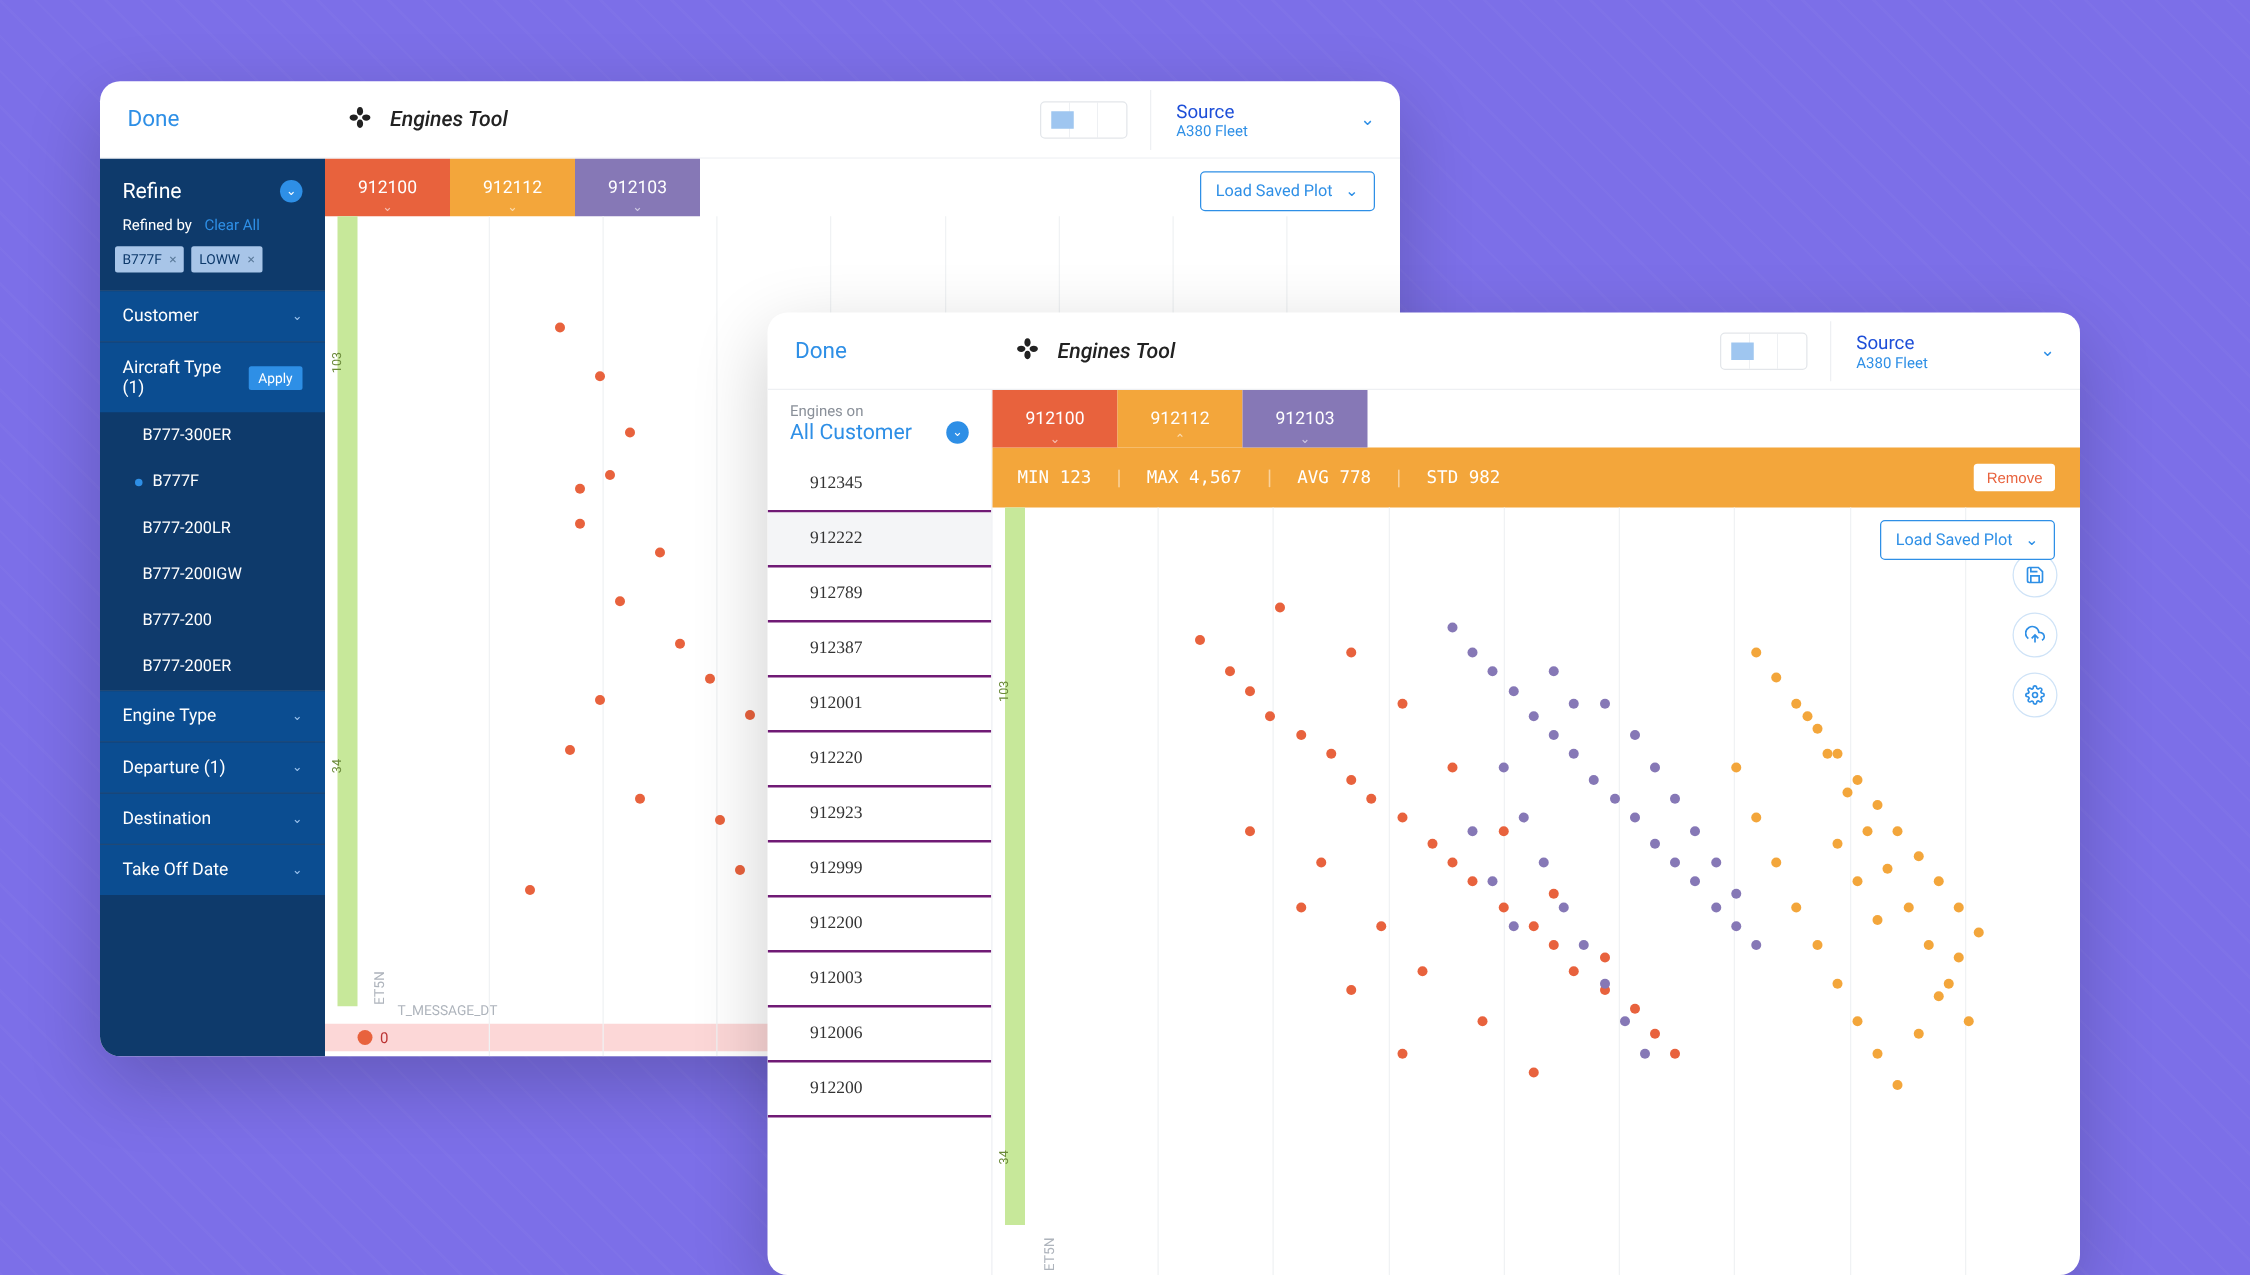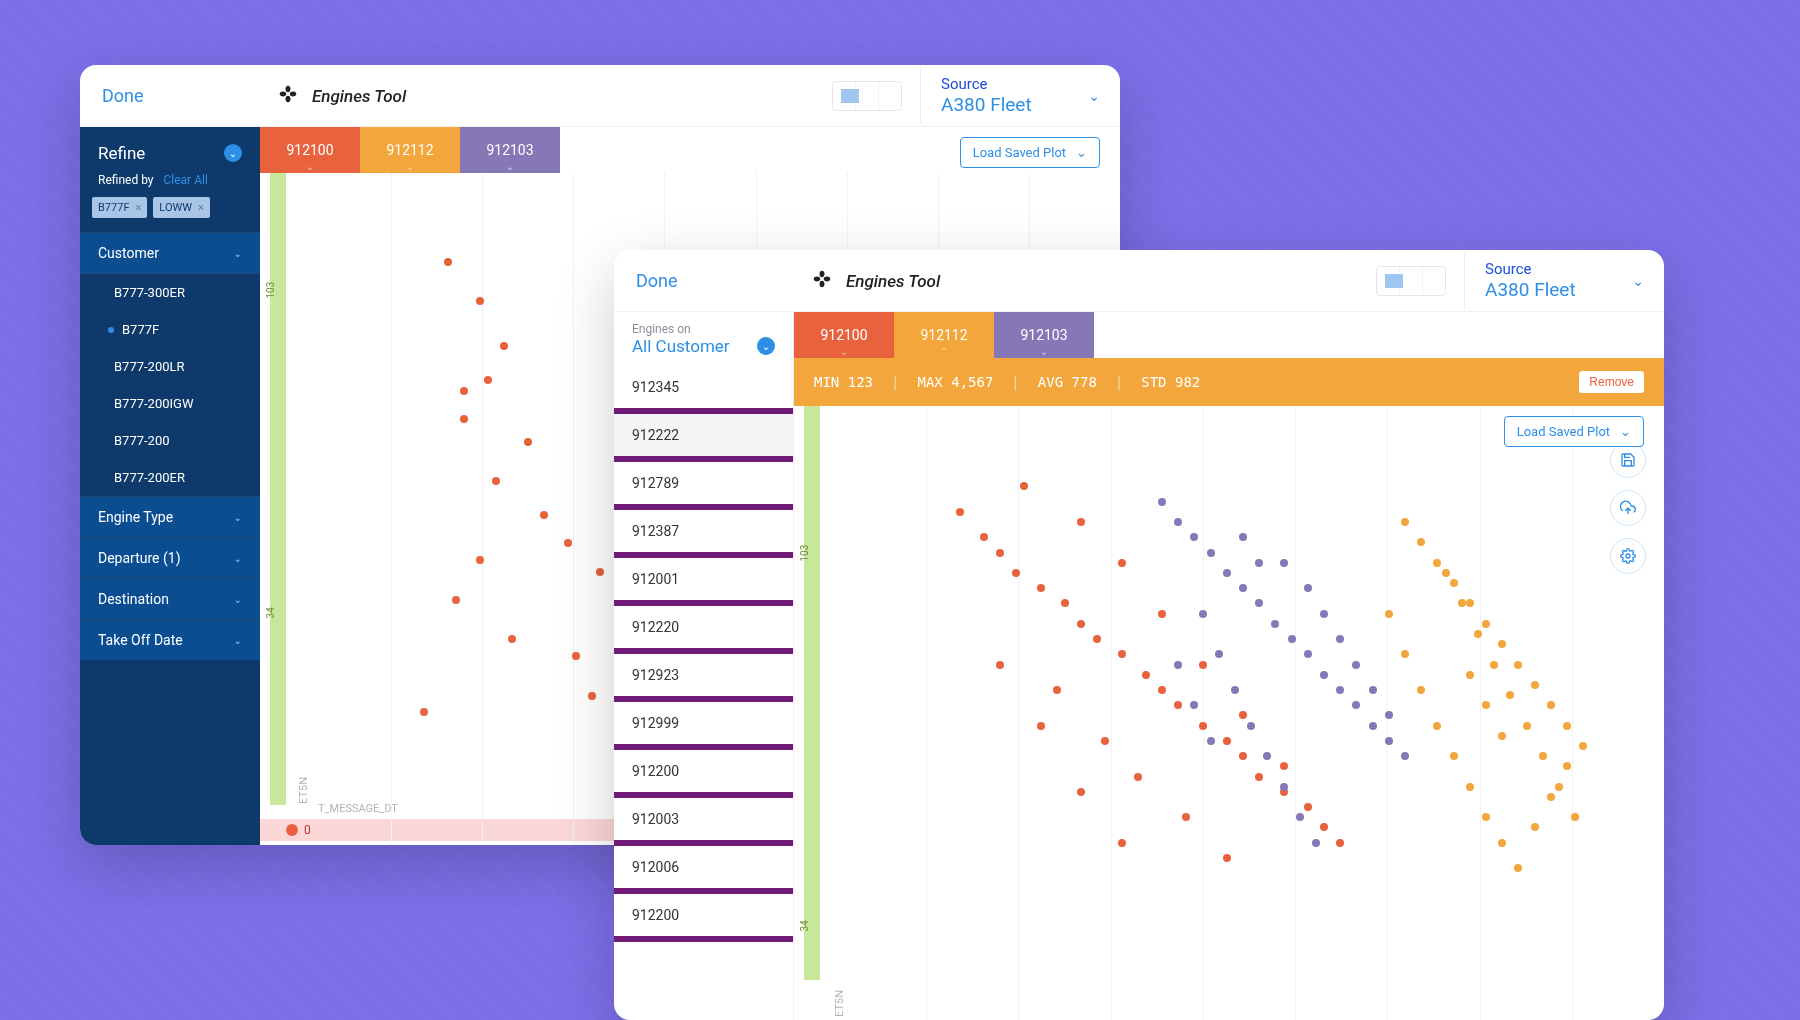--- a/index.html
+++ b/index.html
@@ -62,21 +62,21 @@
 .source-cell {
   border-left: 1px solid #eef0f3;
   padding: 8px 20px;
   width: 200px;
   display: flex;
   align-items: center;
   justify-content: space-between;
 }
 .source-labels { display: flex; flex-direction: column; }
 .source-label { font-size: 15px; color: #1d4ed8; }
-.source-value { font-size: 19px; color: #2e8fe6; }
+.source-value { font-size: 12px; color: #2e8fe6; }
 .chev { color: #2e8fe6; font-size: 14px; }
 
 
 .body-a { display: flex; height: calc(100% - 62px); }
 .sidebar-a { width: 180px; background: #0e3a6b; color: #fff; display: flex; flex-direction: column; }
 .refine-head {
   display: flex; justify-content: space-between; align-items: center;
   padding: 16px 18px 10px;
 }
 .refine-head span:first-child { font-size: 17px; }
@@ -160,22 +160,22 @@
 
 
 .body-b { display: flex; height: calc(100% - 62px); }
 .sidebar-b { width: 180px; border-right: 1px solid #eef0f3; display: flex; flex-direction: column; }
 .engines-head { padding: 10px 18px; }
 .engines-label { font-size: 12px; color: #8a9099; }
 .engines-row { display: flex; justify-content: space-between; align-items: center; }
 .engines-value { font-size: 17px; color: #2e8fe6; }
 .engine-list { flex: 1; overflow: hidden; }
 .engine-item {
-  padding: 13px 18px; font-size: 14px; color: #333;
-  border-bottom: 6px solid #701a75; cursor: pointer;
+  padding: 13px 34px; font-size: 14px; color: #333;
+  border-bottom: 2px solid #701a75; cursor: pointer; font-family: Liberation Serif, serif;
 }
 .engine-item:hover, .engine-item.sel { background: #f4f5f7; }
 
 .plot-b { flex: 1; position: relative; }
 .stats-bar {
   background: #f3a63b; color: #fff;
   height: 48px; display: flex; align-items: center;
   padding: 0 20px; gap: 18px; font-size: 14px;
   font-family: ui-monospace, Menlo, monospace;
 }
@@ -241,20 +241,24 @@
           </span>
       </div>
 
       <div class="filter-group">
         <div class="filter-head">
           <span>Customer</span>
           <span class="fc">⌄</span>
         </div>
       </div>
       <div class="filter-group">
+        <div class="filter-head with-apply">
+          <span>Aircraft Type (1)</span>
+          <span class="apply-btn">Apply</span>
+        </div>
         <div class="filter-items" id="aircraft-list">
             <div class="filter-item no-dot">
               <span>B777-300ER</span>
             </div>
             <div class="filter-item">
               <span class="dot"></span>
               <span>B777F</span>
             </div>
             <div class="filter-item no-dot">
               <span>B777-200LR</span>

